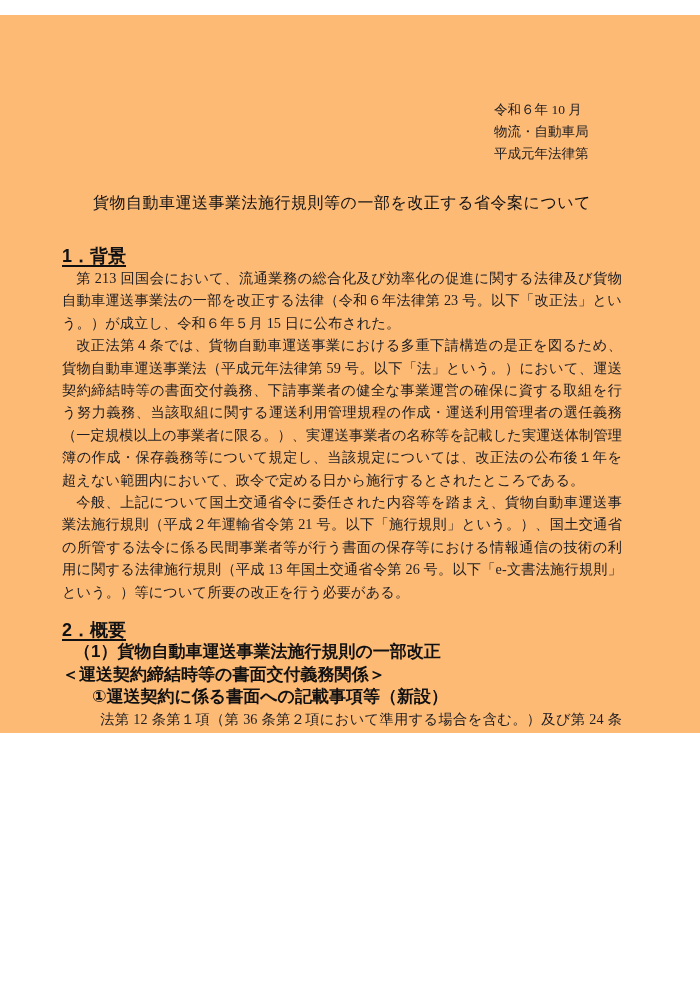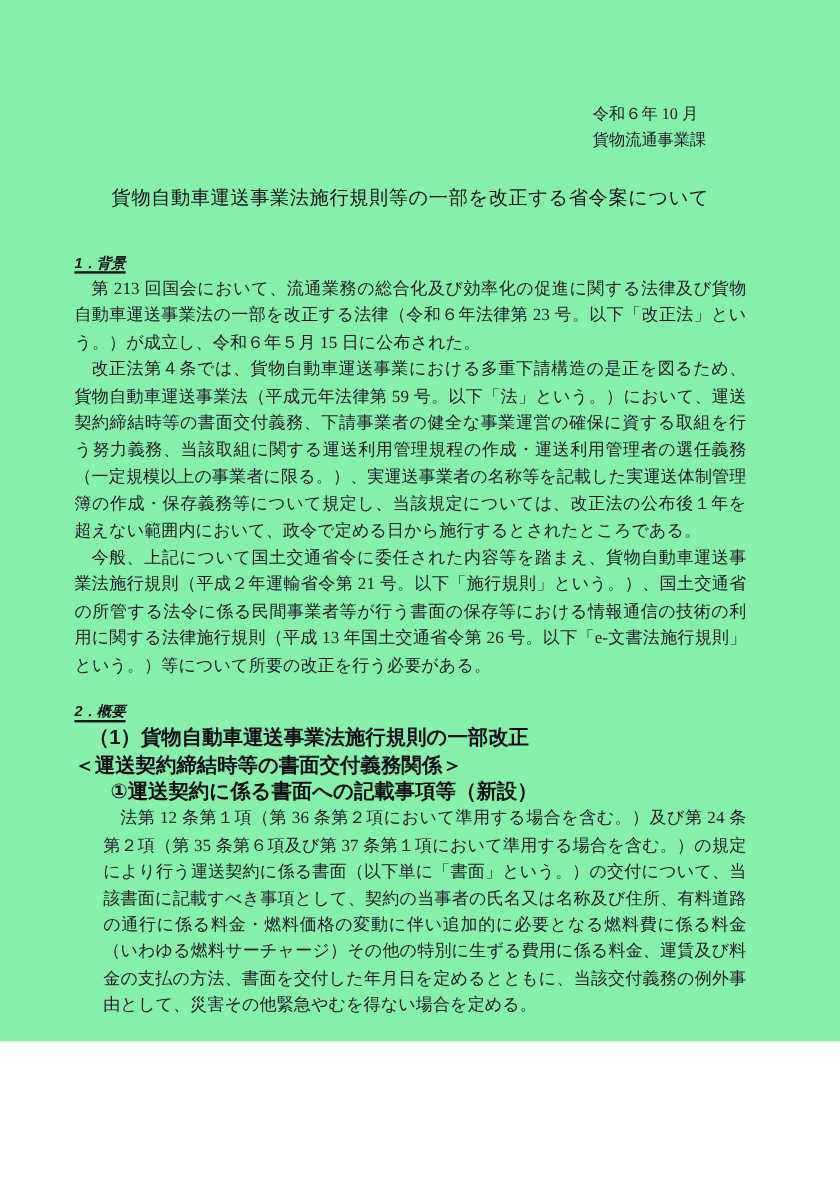--- a/index.html
+++ b/index.html
@@ -3,23 +3,23 @@
 <meta charset="utf-8">
 <style>
   html, body {
     margin: 0;
     padding: 0;
     background: #ffffff;
   }
   .page {
     position: relative;
     width: 700px;
-    height: 868px;
-    margin: 0 auto;
-    background: #86efac;
+    height: 718px;
+    margin: 15px auto;
+    background: #fdba74;
     box-sizing: border-box;
     padding: 84px 78px 0 62px;
     color: #1c1c22;
     font-family: "Liberation Serif", "DejaVu Serif", serif;
     font-size: 14.2px;
     overflow: hidden;
   }
   
   .doc-header {
     width: 128px;
@@ -41,24 +41,23 @@
     font-size: 16px;
     letter-spacing: 0.5px;
     line-height: 24px;
     color: #111114;
   }
   
   .sec-heading {
     margin: 30px 0 0 0;
     font-family: "Liberation Sans", "DejaVu Sans", sans-serif;
     font-weight: 700;
-    font-size: 12px;
+    font-size: 18px;
     line-height: 22px;
     color: #111114;
-    font-style: italic;
   }
   .sec-heading.overview { margin-top: 16px; }
   .sec-heading .underline {
     text-decoration: underline;
     text-decoration-thickness: 1.5px;
     text-underline-offset: 3px;
   }
   .sub-heading, .topic-heading, .item-heading {
     margin: 0;
     font-family: "Liberation Sans", "DejaVu Sans", sans-serif;
@@ -85,21 +84,22 @@
     line-height: 22.2px;
   }
 </style>
 </head>
 <body>
 
 <div class="page">
 
   <header class="doc-header">
     <div class="hline">令和６年 10 月</div>
-    <div class="hline">貨物流通事業課</div>
+    <div class="hline">物流・自動車局</div>
+    <div class="hline">平成元年法律第</div>
   </header>
 
   <h1 class="doc-title">貨物自動車運送事業法施行規則等の一部を改正する省令案について</h1>
 
   <section>
     <h2 class="sec-heading"><span class="underline">1．背景</span></h2>
     <p class="para">第 213 回国会において、流通業務の総合化及び効率化の促進に関する法律及び貨物自動車運送事業法の一部を改正する法律（令和６年法律第 23 号。以下「改正法」という。）が成立し、令和６年５月 15 日に公布された。</p>
     <p class="para">改正法第４条では、貨物自動車運送事業における多重下請構造の是正を図るため、貨物自動車運送事業法（平成元年法律第 59 号。以下「法」という。）において、運送契約締結時等の書面交付義務、下請事業者の健全な事業運営の確保に資する取組を行う努力義務、当該取組に関する運送利用管理規程の作成・運送利用管理者の選任義務（一定規模以上の事業者に限る。）、実運送事業者の名称等を記載した実運送体制管理簿の作成・保存義務等について規定し、当該規定については、改正法の公布後１年を超えない範囲内において、政令で定める日から施行するとされたところである。</p>
     <p class="para">今般、上記について国土交通省令に委任された内容等を踏まえ、貨物自動車運送事業法施行規則（平成２年運輸省令第 21 号。以下「施行規則」という。）、国土交通省の所管する法令に係る民間事業者等が行う書面の保存等における情報通信の技術の利用に関する法律施行規則（平成 13 年国土交通省令第 26 号。以下「e-文書法施行規則」という。）等について所要の改正を行う必要がある。</p>
   </section>

